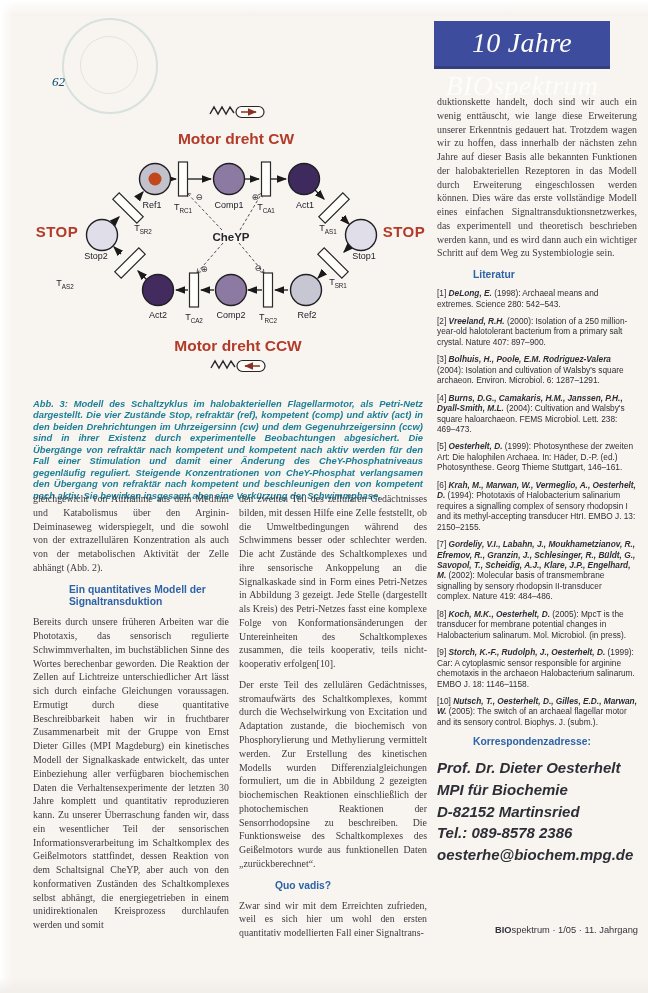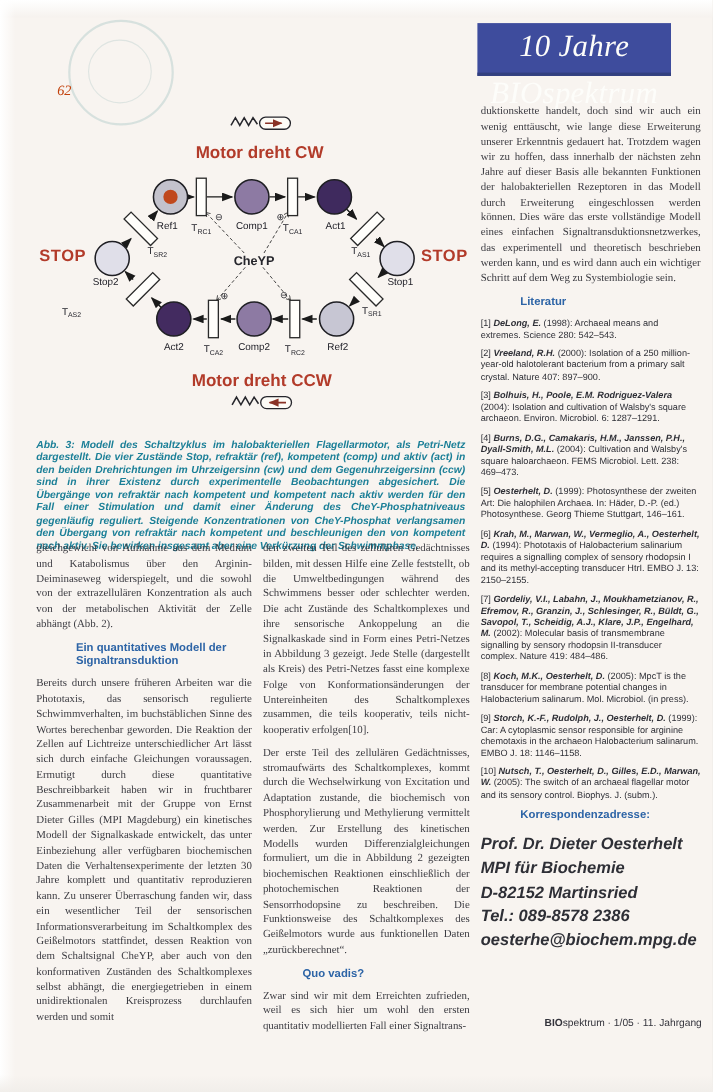--- a/index.html
+++ b/index.html
@@ -13,21 +13,21 @@
   .scan-bottom{position:absolute;left:0;bottom:0;width:648px;height:16px;
                background:linear-gradient(rgba(255,255,255,0),#f1eeea);}
   .watermark{position:absolute;left:62px;top:18px;width:92px;height:92px;border-radius:50%;
              border:2px solid rgba(130,175,175,.28);}
   .watermark .inner{position:absolute;left:16px;top:16px;width:56px;height:56px;border-radius:50%;
              border:1.5px solid rgba(130,175,175,.22);}
   
   .banner{position:absolute;left:434px;top:21px;width:176px;height:45px;background:#3e4c9d;
           border-bottom:3px solid #32407f;color:#fdfdfa;font-family:"Liberation Serif",serif;
           font-style:italic;font-size:28px;line-height:43px;text-align:center;letter-spacing:.3px;}
-  .pageno{position:absolute;left:52px;top:74px;font-style:italic;font-size:13px;color:#c2410c;}
+  .pageno{position:absolute;left:52px;top:74px;font-style:italic;font-size:13px;color:#0c4a6e;}
   
   .figure{position:absolute;left:30px;top:92px;width:395px;height:308px;}
   svg text{font-family:"Liberation Sans","DejaVu Sans",sans-serif;}
   .st-label{font-size:9px;fill:#22222a;}
   .t-main{font-size:9px;fill:#22222a;}
   .t-sub{font-size:6.3px;fill:#22222a;}
   .motor{font-size:15.5px;font-weight:bold;fill:#b23b2a;}
   .stoptxt{font-size:15px;font-weight:bold;fill:#b23b2a;letter-spacing:.5px;}
   .chey{font-size:11.5px;font-weight:bold;fill:#26262c;}
   .pm{font-size:8.5px;fill:#2e2e34;}

